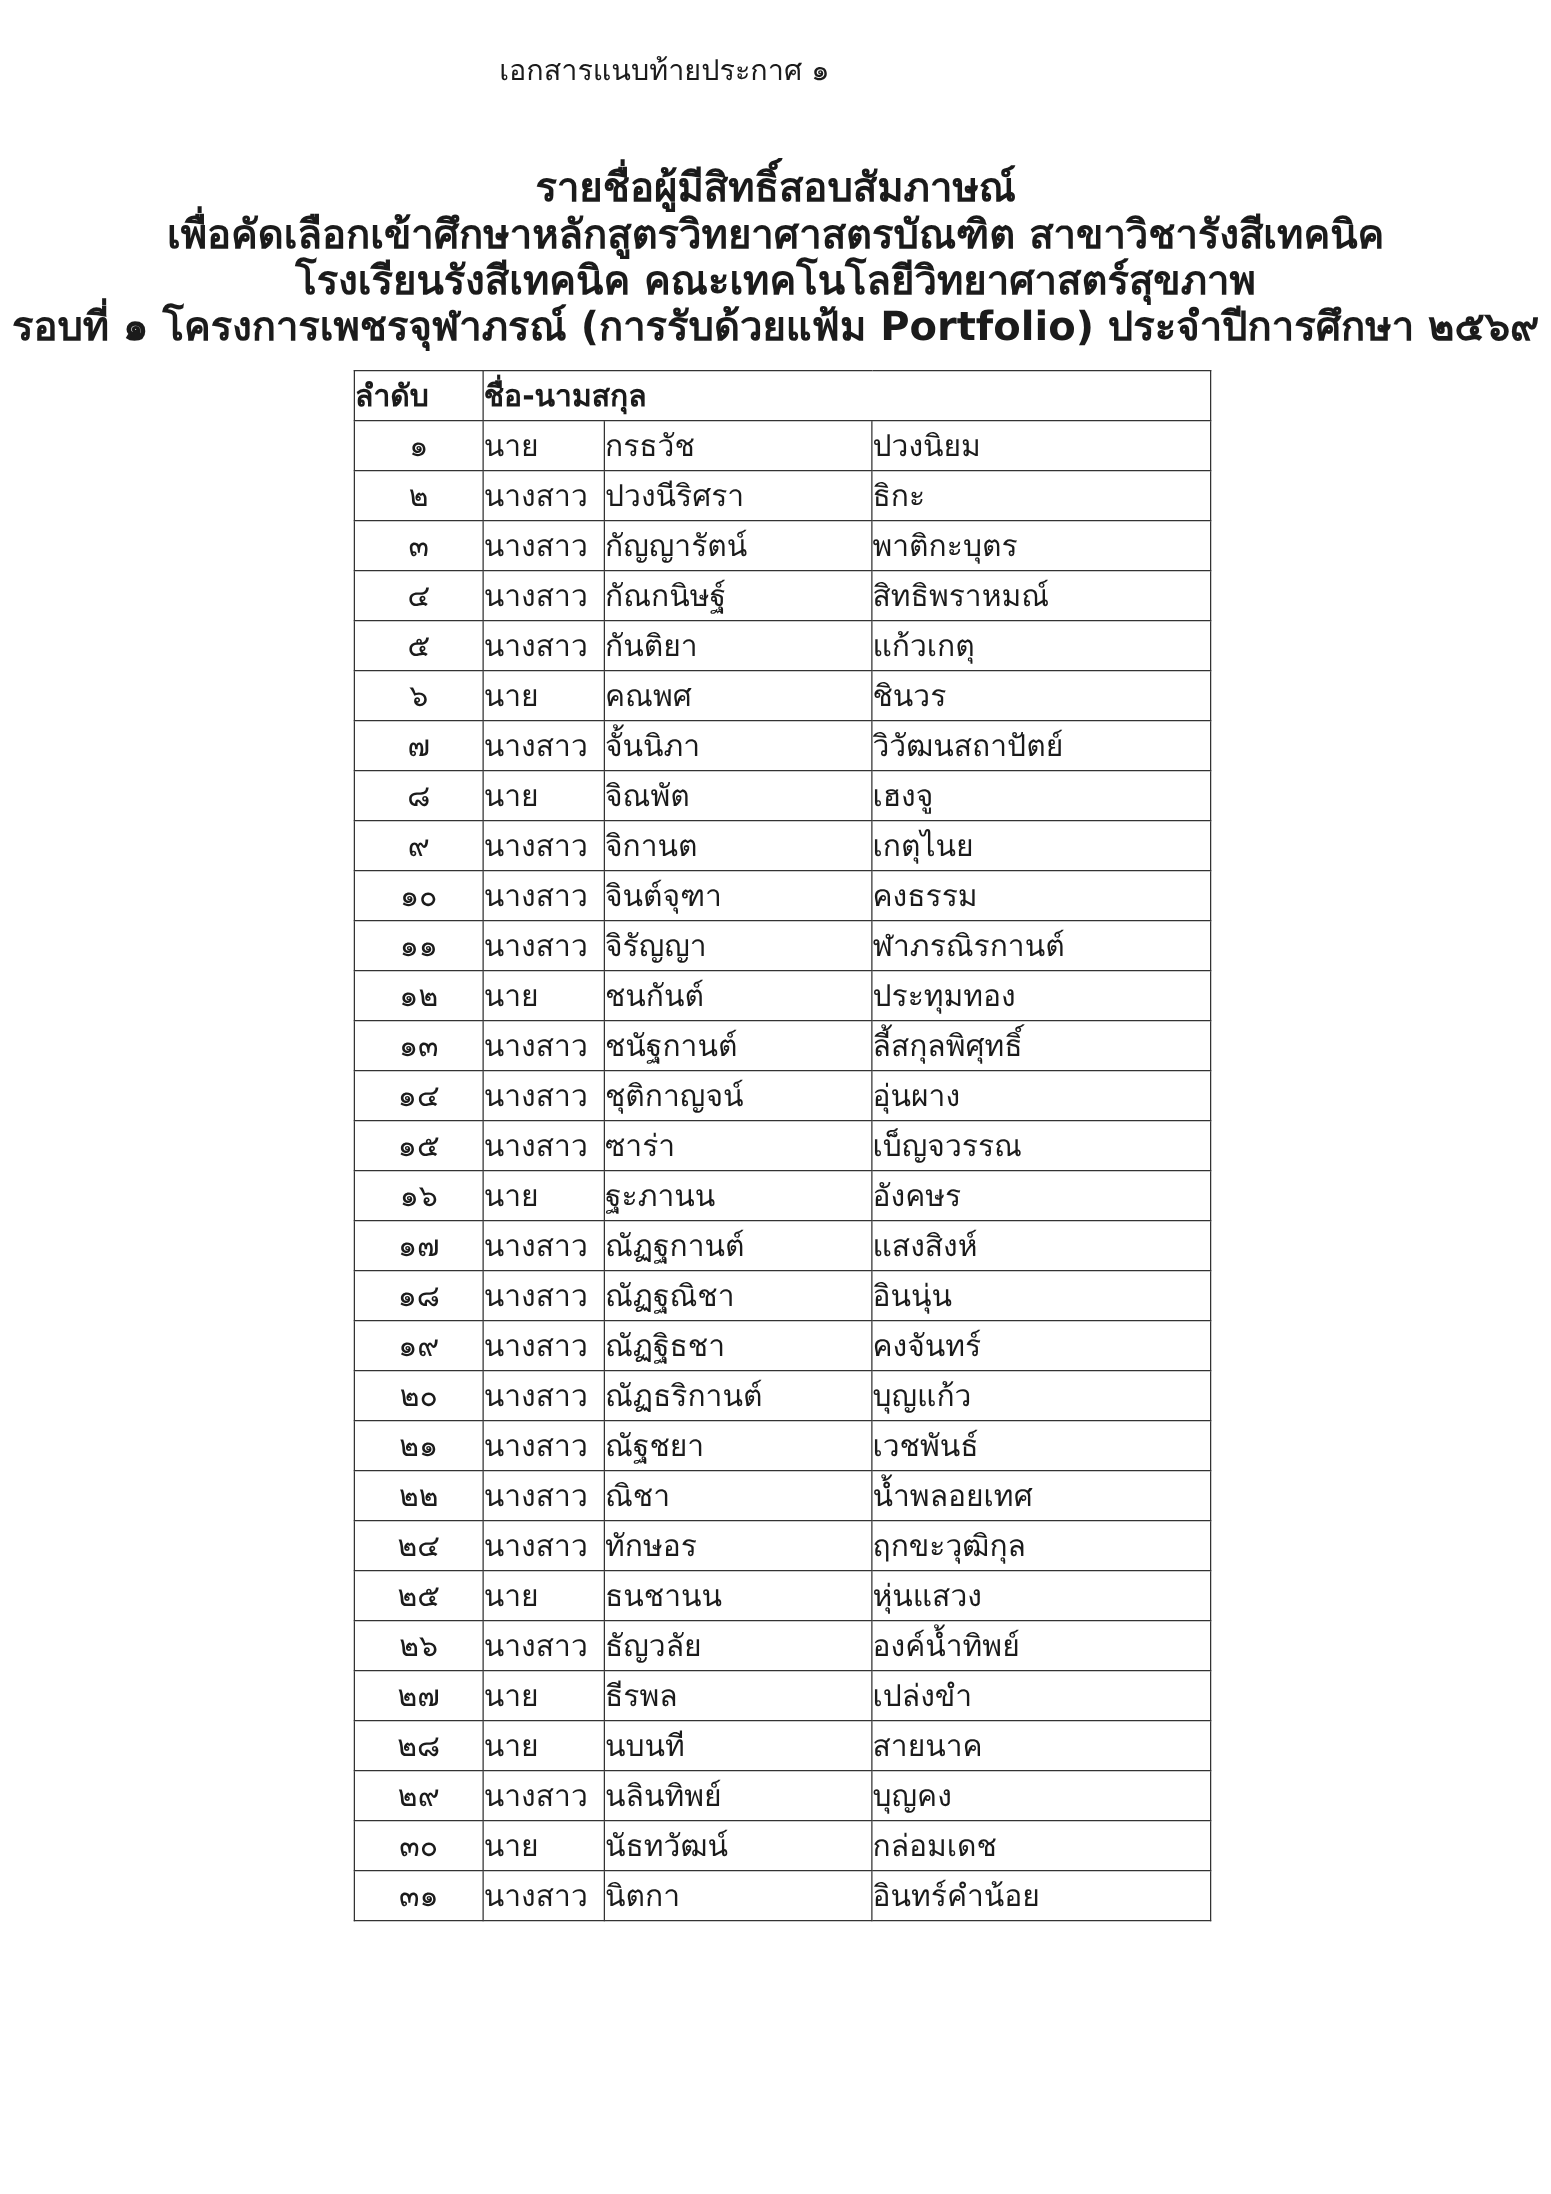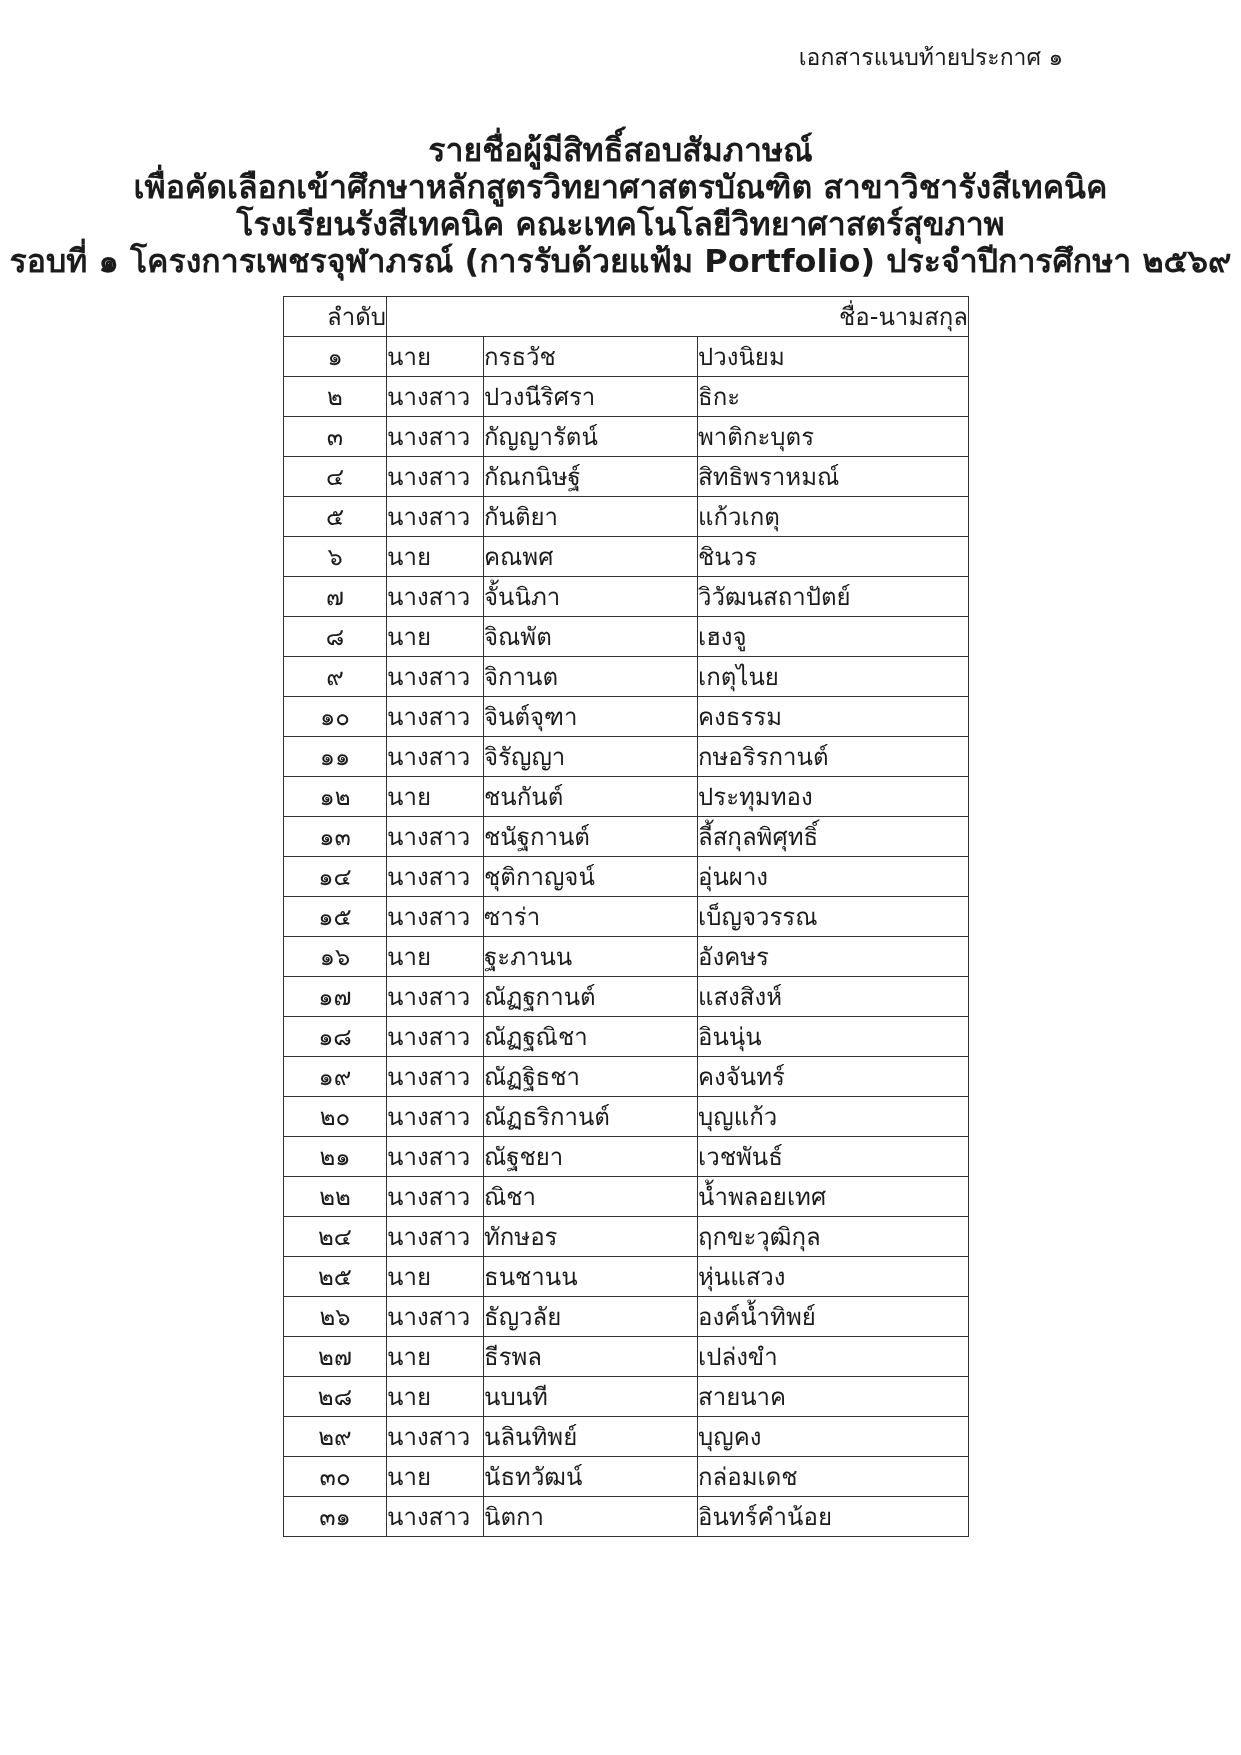--- a/index.html
+++ b/index.html
@@ -12,21 +12,21 @@
     width: 1241px;
     height: 1755px;
     background: #ffffff;
     color: #1b1b1b;
     font-family: "DejaVu Sans", "Liberation Sans", sans-serif;
     overflow: hidden;
   }
   .corner-note {
     padding-top: 42px;
     padding-right: 178px;
-    text-align: right;
+    text-align: center;
     font-size: 23px;
     line-height: 30px;
   }
   .title-block {
     margin-top: 60px;
     text-align: center;
     font-size: 32px;
     font-weight: bold;
     line-height: 37px;
   }
@@ -48,22 +48,22 @@
   table.candidates th,
   table.candidates td {
     border: 1px solid #333333;
     height: 37px;
     padding: 0;
     vertical-align: middle;
     overflow: hidden;
     white-space: nowrap;
   }
   table.candidates th {
-    font-weight: normal;
-    text-align: right;
+    font-weight: bold;
+    text-align: left;
   }
   td.cell-no {
     text-align: center;
   }
   td.cell-prefix,
   td.cell-first_name,
   td.cell-last_name {
     text-align: left;
     padding-left: 12px;
   }
@@ -158,21 +158,21 @@
         <tr>
           <td class="cell-no">๑๐</td>
           <td class="cell-prefix">นางสาว</td>
           <td class="cell-first_name">จินต์จุฑา</td>
           <td class="cell-last_name">คงธรรม</td>
         </tr>
         <tr>
           <td class="cell-no">๑๑</td>
           <td class="cell-prefix">นางสาว</td>
           <td class="cell-first_name">จิรัญญา</td>
-          <td class="cell-last_name">กษอริรกานต์</td>
+          <td class="cell-last_name">ฬาภรณิรกานต์</td>
         </tr>
         <tr>
           <td class="cell-no">๑๒</td>
           <td class="cell-prefix">นาย</td>
           <td class="cell-first_name">ชนกันต์</td>
           <td class="cell-last_name">ประทุมทอง</td>
         </tr>
         <tr>
           <td class="cell-no">๑๓</td>
           <td class="cell-prefix">นางสาว</td>

